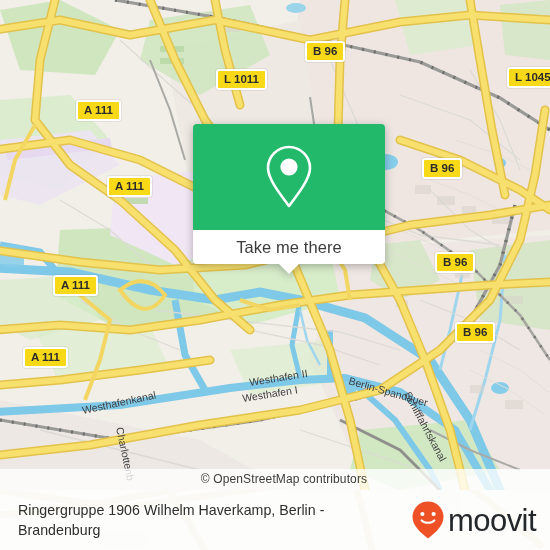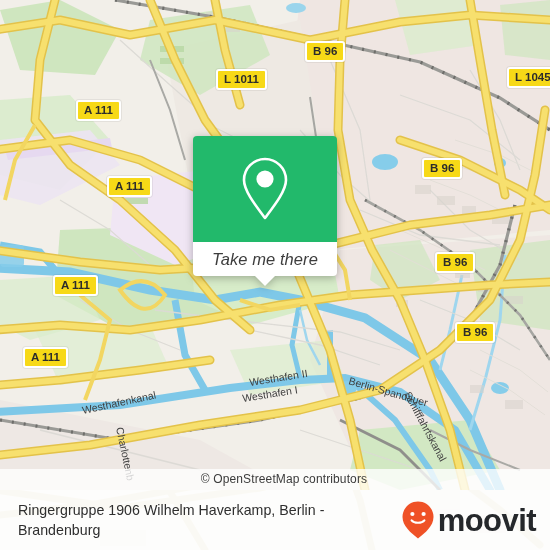--- a/index.html
+++ b/index.html
@@ -47,25 +47,24 @@
     letter-spacing: 0.01em;
     white-space: nowrap;
     z-index: 40;
     text-align: center;
   }
 
   
   #callout {
     position: absolute;
     left: 193px;
-    top: 136px;
-    width: 144px;
+    top: 124px;
+    width: 192px;
     z-index: 30;
     filter: drop-shadow(0 2px 4px rgba(0,0,0,0.28));
-    font-style: italic;
   }
   #callout .card-top {
     height: 106px;
     background: #22b96b;
     border-radius: 4px 4px 0 0;
     display: flex;
     align-items: center;
     justify-content: center;
   }
   #callout .card-bottom {
@@ -131,21 +130,21 @@
     display: flex;
     align-items: center;
     gap: 3px;
     flex: 0 0 auto;
   }
   .brand-wordmark {
     font-size: 31px;
     color: #25282b;
     letter-spacing: -0.018em;
     line-height: 1;
-    font-weight: 700;
+    font-weight: 400;
   }
 </style>
 </head>
 <body>
 
 <div id="screenshot">
 
   <div id="map">
     <svg id="map-svg" width="550" height="490" viewBox="0 0 550 490">
       <defs>

